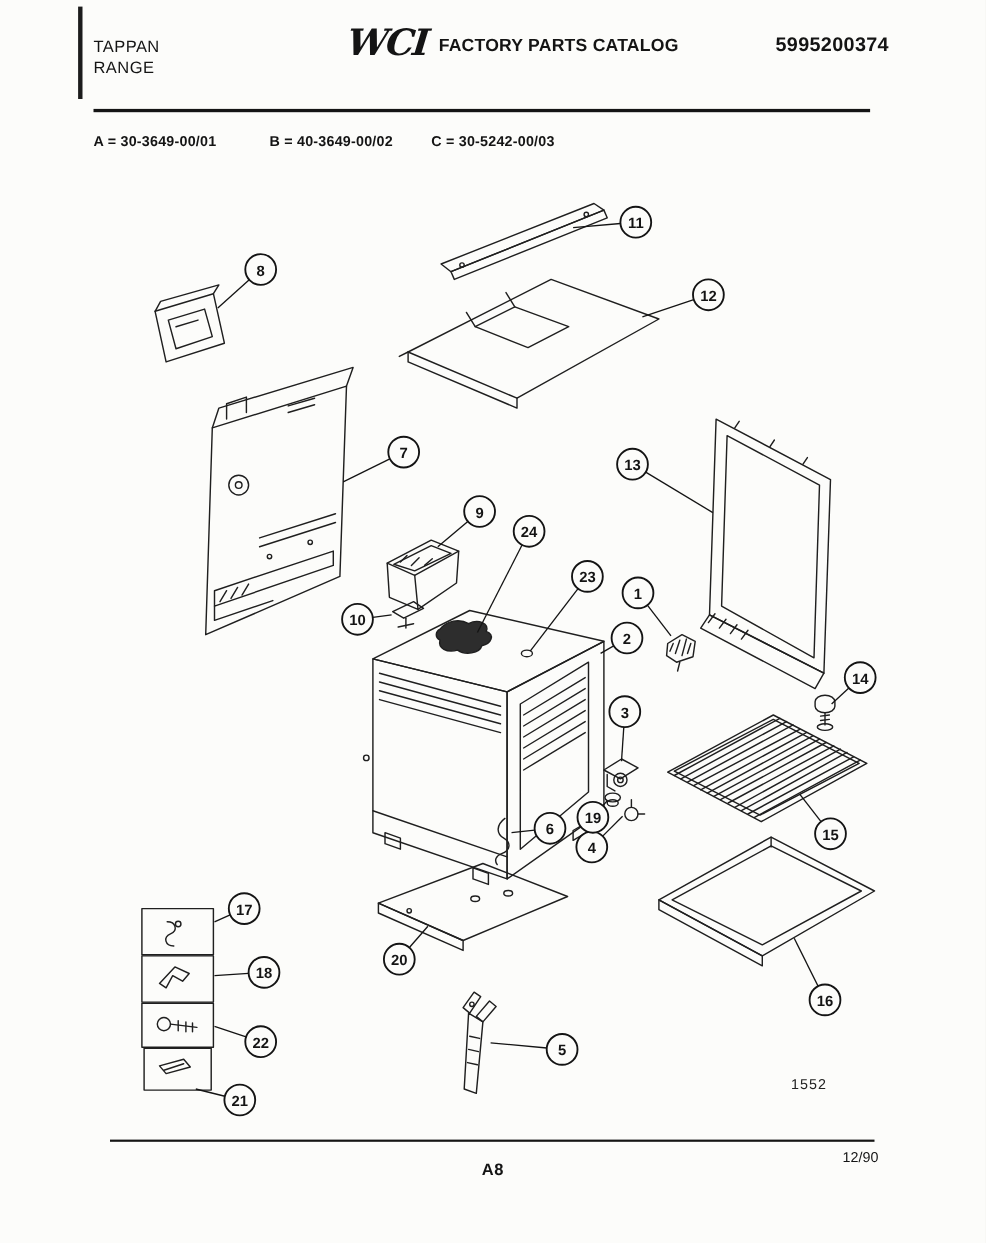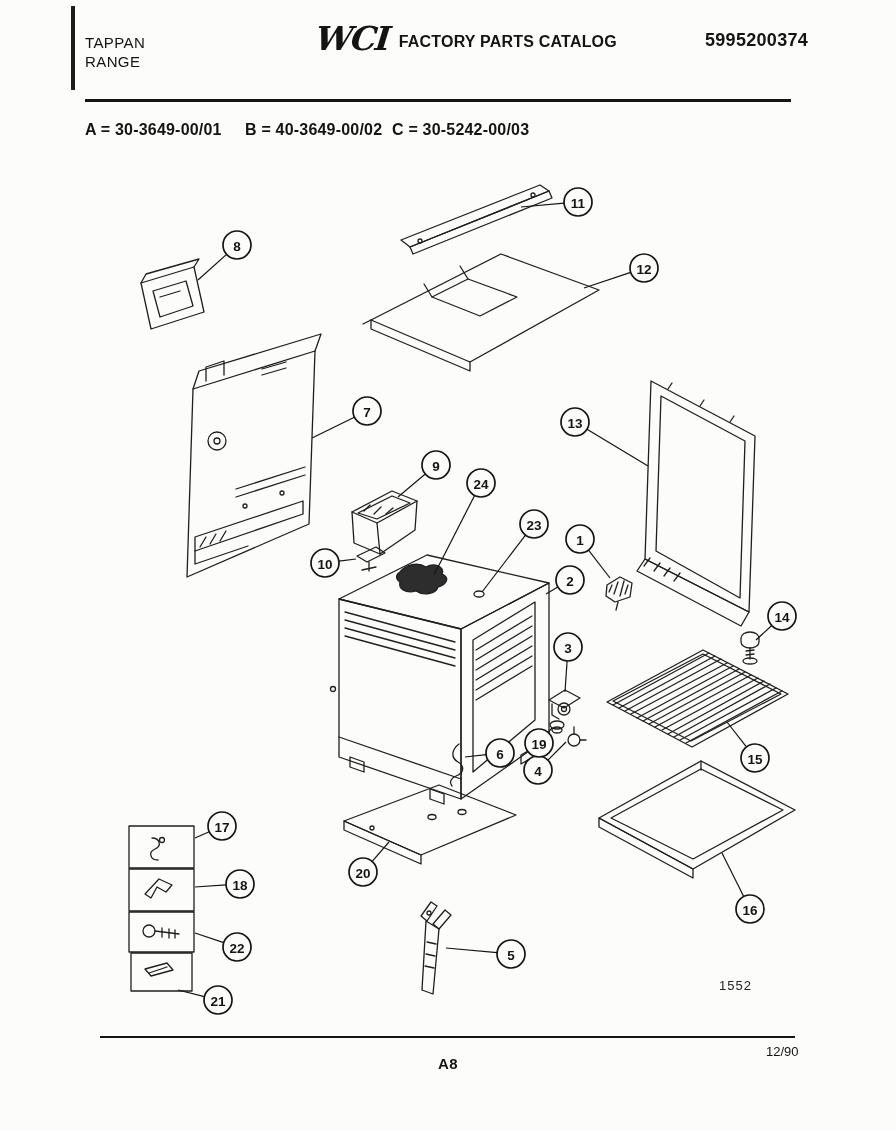--- a/index.html
+++ b/index.html
@@ -8,21 +8,21 @@
   .page{position:relative;width:896px;height:1130px;background:#fcfcfa;color:#141414;overflow:hidden}
 
   .brand{position:absolute;left:85px;top:33px;font-weight:normal;font-size:15px;line-height:19px;letter-spacing:.4px}
   .logo-group{position:absolute;left:316px;top:20px;display:flex;align-items:flex-start;gap:10px}
   .wci-logo{font-family:"DejaVu Serif",serif;font-style:italic;font-weight:bold;font-size:33px;line-height:38px;letter-spacing:-2px;transform:skewX(-6deg)}
   .catalog-title{font-weight:bold;font-size:16px;letter-spacing:.2px;padding-top:13px}
   .doc-number{position:absolute;left:705px;top:30px;font-weight:bold;font-size:18px;letter-spacing:.3px}
   .edge-mark{position:absolute;left:71px;top:6px;width:4px;height:84px;background:#1c1c1c}
   .header-rule{position:absolute;left:85px;top:99px;width:706px;height:3px;background:#151515}
 
-  .model-codes{position:absolute;top:121px;left:0;width:896px;height:20px;font-weight:bold;font-size:16px;letter-spacing:.2px}
+  .model-codes{position:absolute;top:121px;left:0;width:896px;height:20px;font-weight:bold;font-size:13px;letter-spacing:.2px}
   .mc-a{position:absolute;left:85px}
   .mc-b{position:absolute;left:245px}
   .mc-c{position:absolute;left:392px}
 
   .diagram-svg{position:absolute;left:0;top:0;width:896px;height:1130px}
   .part{stroke:#1f1f1f;stroke-width:1.3;fill:none;stroke-linejoin:round;stroke-linecap:round}
   .dark{fill:#2d2d2d;stroke:#1f1f1f}
   .callout-circle{fill:#fcfcfa;stroke:#141414;stroke-width:1.7}
   .callout-num{font-family:"Liberation Sans",sans-serif;font-size:13.5px;font-weight:bold;fill:#141414;text-anchor:middle;dominant-baseline:central}
   .leader{stroke:#141414;stroke-width:1.2}

